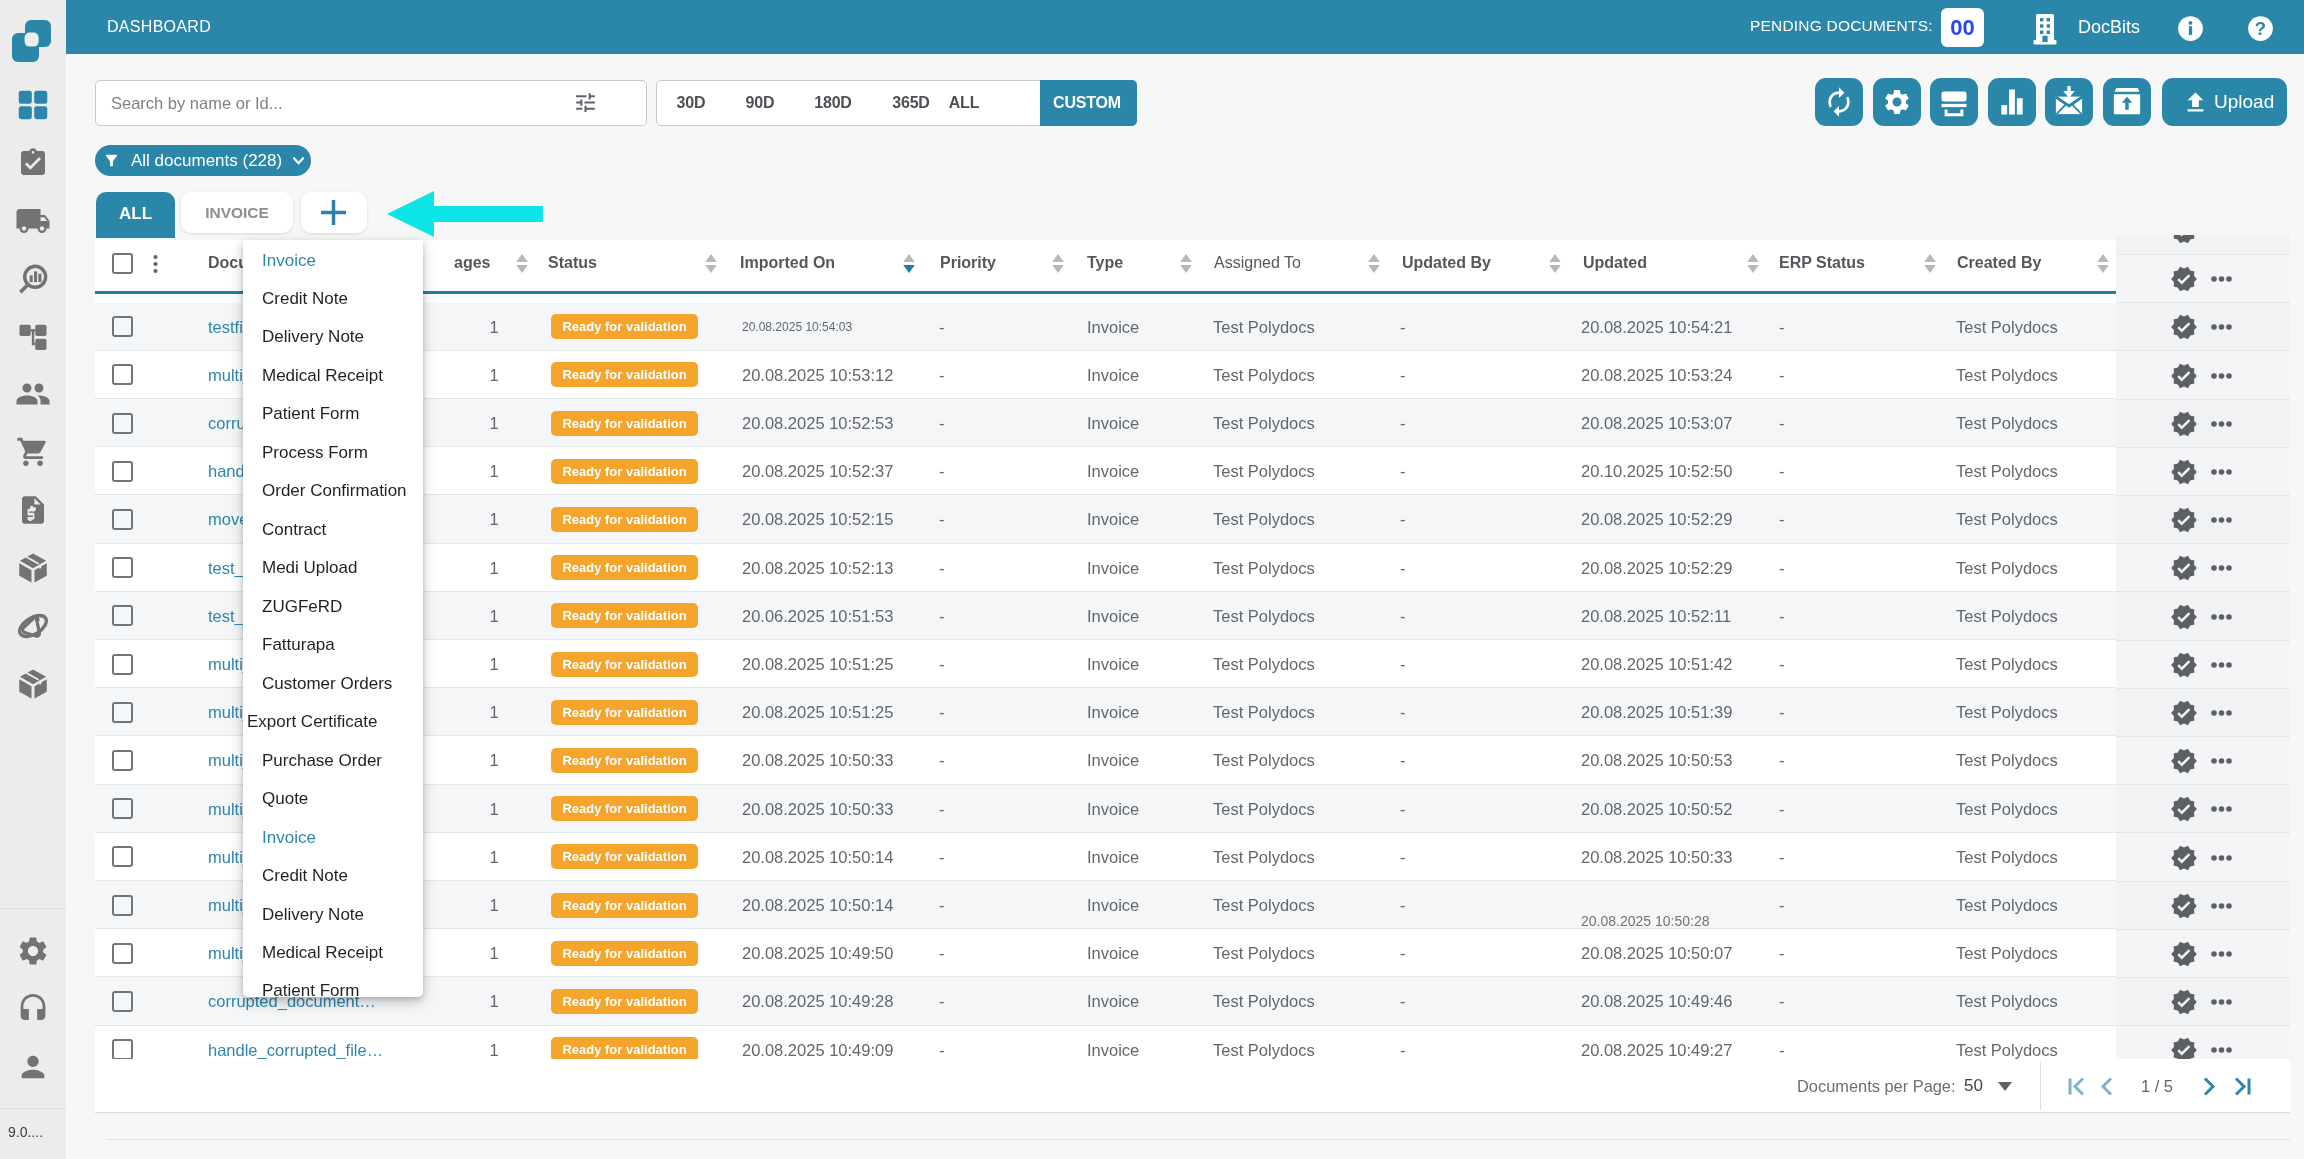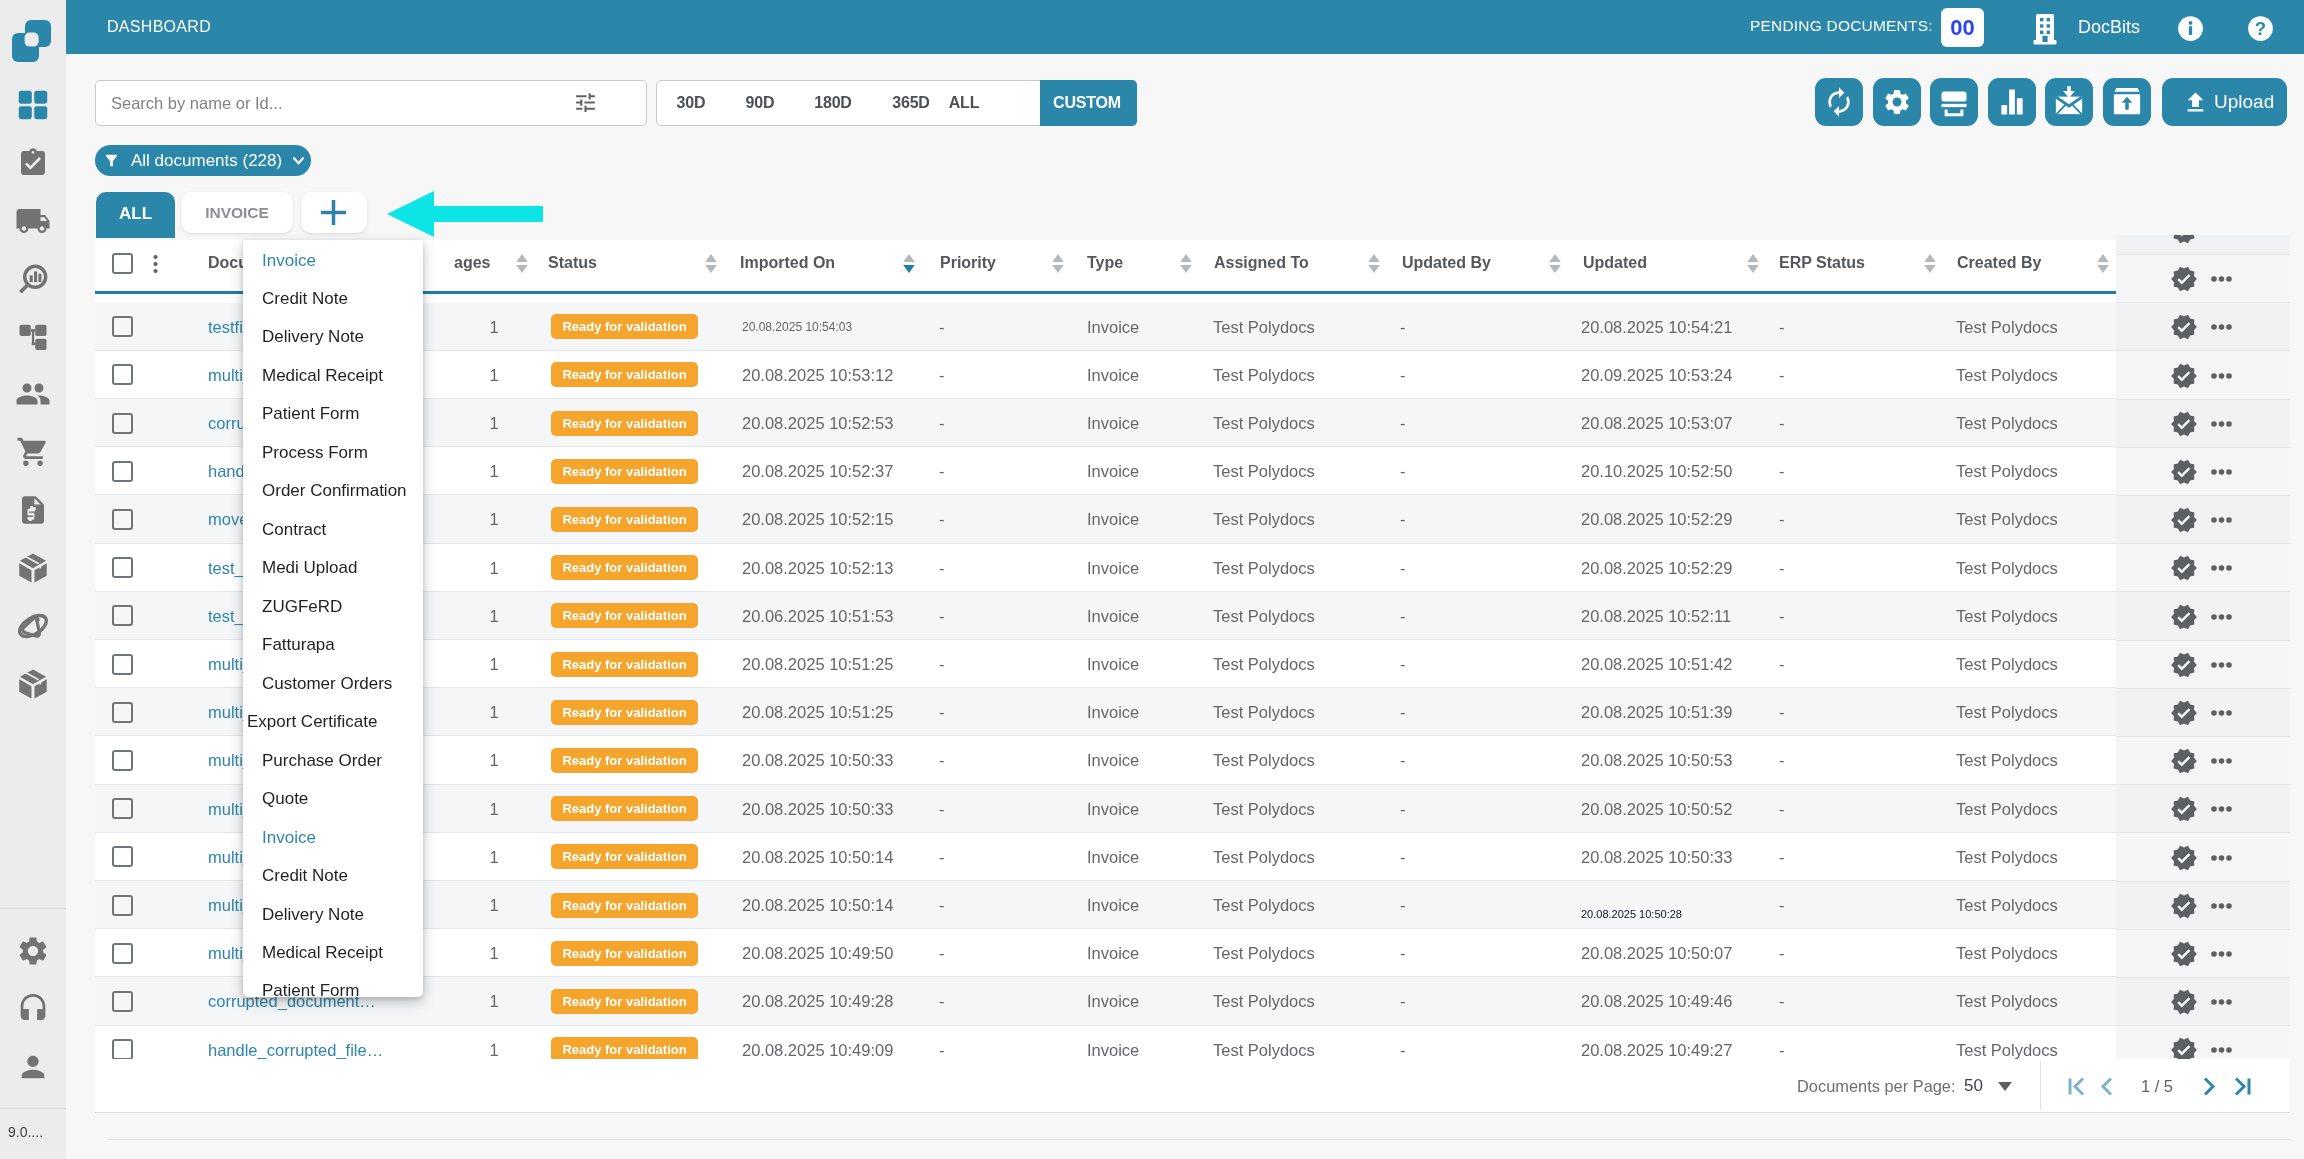--- a/index.html
+++ b/index.html
@@ -366,21 +366,21 @@
 <div class="abs" style="left:940px;top:263px;transform:translateY(-50%);font-size:16px;font-weight:bold;color:#54585c;white-space:nowrap">Priority</div>
 <svg style="position:absolute;left:1052px;top:253.5px" width="12" height="19" viewBox="0 0 12 19">
 <polygon points="6,0 11.8,8 0.2,8" fill="#b5b8bb"></polygon>
 <polygon points="6,19 11.8,11 0.2,11" fill="#b5b8bb"></polygon>
   </svg>
 <div class="abs" style="left:1087px;top:263px;transform:translateY(-50%);font-size:16px;font-weight:bold;color:#54585c;white-space:nowrap">Type</div>
 <svg style="position:absolute;left:1180px;top:253.5px" width="12" height="19" viewBox="0 0 12 19">
 <polygon points="6,0 11.8,8 0.2,8" fill="#b5b8bb"></polygon>
 <polygon points="6,19 11.8,11 0.2,11" fill="#b5b8bb"></polygon>
   </svg>
-<div class="abs" style="left:1214px;top:263px;transform:translateY(-50%);font-size:16px;font-weight:bold;color:#54585c;white-space:nowrap">Assigned To</div>
+<div class="abs" style="left:1214px;top:263px;transform:translateY(-50%);font-size:16px;font-weight:normal;color:#54585c;white-space:nowrap">Assigned To</div>
 <svg style="position:absolute;left:1368px;top:253.5px" width="12" height="19" viewBox="0 0 12 19">
 <polygon points="6,0 11.8,8 0.2,8" fill="#b5b8bb"></polygon>
 <polygon points="6,19 11.8,11 0.2,11" fill="#b5b8bb"></polygon>
   </svg>
 <div class="abs" style="left:1402px;top:263px;transform:translateY(-50%);font-size:16px;font-weight:bold;color:#54585c;white-space:nowrap">Updated By</div>
 <svg style="position:absolute;left:1549px;top:253.5px" width="12" height="19" viewBox="0 0 12 19">
 <polygon points="6,0 11.8,8 0.2,8" fill="#b5b8bb"></polygon>
 <polygon points="6,19 11.8,11 0.2,11" fill="#b5b8bb"></polygon>
   </svg>
 <div class="abs" style="left:1583px;top:263px;transform:translateY(-50%);font-size:16px;font-weight:bold;color:#54585c;white-space:nowrap">Updated</div>
@@ -416,21 +416,21 @@
 <div class="abs" style="left:95px;top:350.8px;width:2021px;height:48.2px;background:#fff;border-bottom:1px solid #e4e7e9">
 <div style="position:absolute;left:17px;top:13.6px;width:21px;height:21px;border:2px solid #70757a;border-radius:3px;box-sizing:border-box"></div>
 <div style="position:absolute;left:113px;top:24.1px;transform:translateY(-50%);font-size:16.5px;color:#2e86ab;white-space:nowrap;max-width:215px;overflow:hidden">multi_invoice_pag…</div>
 <div style="position:absolute;left:399px;top:24.1px;transform:translate(-50%,-50%);font-size:16.5px;color:#63676b">1</div>
 <div style="position:absolute;left:456px;top:11.6px;width:147px;height:25px;background:#f5a42c;border-radius:5px;text-align:center;line-height:25px;font-size:13px;font-weight:bold;color:#fff">Ready for validation</div>
 <div style="position:absolute;left:647px;top:24.1px;transform:translateY(-50%);font-size:16.5px;color:#63676b;white-space:nowrap">20.08.2025 10:53:12</div>
 <div style="position:absolute;left:844px;top:24.1px;transform:translateY(-50%);font-size:16.5px;color:#63676b">-</div>
 <div style="position:absolute;left:992px;top:24.1px;transform:translateY(-50%);font-size:16.5px;color:#63676b">Invoice</div>
 <div style="position:absolute;left:1118px;top:24.1px;transform:translateY(-50%);font-size:16.5px;color:#63676b">Test Polydocs</div>
 <div style="position:absolute;left:1305px;top:24.1px;transform:translateY(-50%);font-size:16.5px;color:#63676b">-</div>
-<div style="position:absolute;left:1486px;top:24.1px;transform:translateY(-50%);font-size:16.5px;color:#63676b;white-space:nowrap">20.09.2025 10:53:24</div>
+<div style="position:absolute;left:1486px;top:24.1px;transform:translateY(-50%);font-size:16.5px;color:#63676b;white-space:nowrap">20.08.2025 10:53:24</div>
 <div style="position:absolute;left:1684px;top:24.1px;transform:translateY(-50%);font-size:16.5px;color:#63676b">-</div>
 <div style="position:absolute;left:1861px;top:24.1px;transform:translateY(-50%);font-size:16.5px;color:#63676b">Test Polydocs</div>
 </div>
 <div class="abs" style="left:95px;top:399.0px;width:2021px;height:48.2px;background:#f4f6f7;border-bottom:1px solid #e4e7e9">
 <div style="position:absolute;left:17px;top:13.6px;width:21px;height:21px;border:2px solid #70757a;border-radius:3px;box-sizing:border-box"></div>
 <div style="position:absolute;left:113px;top:24.1px;transform:translateY(-50%);font-size:16.5px;color:#2e86ab;white-space:nowrap;max-width:215px;overflow:hidden">corrupted_invoic…</div>
 <div style="position:absolute;left:399px;top:24.1px;transform:translate(-50%,-50%);font-size:16.5px;color:#63676b">1</div>
 <div style="position:absolute;left:456px;top:11.6px;width:147px;height:25px;background:#f5a42c;border-radius:5px;text-align:center;line-height:25px;font-size:13px;font-weight:bold;color:#fff">Ready for validation</div>
 <div style="position:absolute;left:647px;top:24.1px;transform:translateY(-50%);font-size:16.5px;color:#63676b;white-space:nowrap">20.08.2025 10:52:53</div>
 <div style="position:absolute;left:844px;top:24.1px;transform:translateY(-50%);font-size:16.5px;color:#63676b">-</div>
@@ -570,21 +570,21 @@
 <div class="abs" style="left:95px;top:881.0px;width:2021px;height:48.2px;background:#f4f6f7;border-bottom:1px solid #e4e7e9">
 <div style="position:absolute;left:17px;top:13.6px;width:21px;height:21px;border:2px solid #70757a;border-radius:3px;box-sizing:border-box"></div>
 <div style="position:absolute;left:113px;top:24.1px;transform:translateY(-50%);font-size:16.5px;color:#2e86ab;white-space:nowrap;max-width:215px;overflow:hidden">multi_invoice_pag…</div>
 <div style="position:absolute;left:399px;top:24.1px;transform:translate(-50%,-50%);font-size:16.5px;color:#63676b">1</div>
 <div style="position:absolute;left:456px;top:11.6px;width:147px;height:25px;background:#f5a42c;border-radius:5px;text-align:center;line-height:25px;font-size:13px;font-weight:bold;color:#fff">Ready for validation</div>
 <div style="position:absolute;left:647px;top:24.1px;transform:translateY(-50%);font-size:16.5px;color:#63676b;white-space:nowrap">20.08.2025 10:50:14</div>
 <div style="position:absolute;left:844px;top:24.1px;transform:translateY(-50%);font-size:16.5px;color:#63676b">-</div>
 <div style="position:absolute;left:992px;top:24.1px;transform:translateY(-50%);font-size:16.5px;color:#63676b">Invoice</div>
 <div style="position:absolute;left:1118px;top:24.1px;transform:translateY(-50%);font-size:16.5px;color:#63676b">Test Polydocs</div>
 <div style="position:absolute;left:1305px;top:24.1px;transform:translateY(-50%);font-size:16.5px;color:#63676b">-</div>
-<div style="position:absolute;left:1486px;top:33px;transform:translateY(-50%);font-size:11px;color:#0f172a;white-space:nowrap">20.08.2025 10:50:28</div>
+<div style="position:absolute;left:1486px;top:40px;transform:translateY(-50%);font-size:14px;color:#737373;white-space:nowrap">20.08.2025 10:50:28</div>
 <div style="position:absolute;left:1684px;top:24.1px;transform:translateY(-50%);font-size:16.5px;color:#63676b">-</div>
 <div style="position:absolute;left:1861px;top:24.1px;transform:translateY(-50%);font-size:16.5px;color:#63676b">Test Polydocs</div>
 </div>
 <div class="abs" style="left:95px;top:929.2px;width:2021px;height:48.2px;background:#fff;border-bottom:1px solid #e4e7e9">
 <div style="position:absolute;left:17px;top:13.6px;width:21px;height:21px;border:2px solid #70757a;border-radius:3px;box-sizing:border-box"></div>
 <div style="position:absolute;left:113px;top:24.1px;transform:translateY(-50%);font-size:16.5px;color:#2e86ab;white-space:nowrap;max-width:215px;overflow:hidden">multi_invoice_pag…</div>
 <div style="position:absolute;left:399px;top:24.1px;transform:translate(-50%,-50%);font-size:16.5px;color:#63676b">1</div>
 <div style="position:absolute;left:456px;top:11.6px;width:147px;height:25px;background:#f5a42c;border-radius:5px;text-align:center;line-height:25px;font-size:13px;font-weight:bold;color:#fff">Ready for validation</div>
 <div style="position:absolute;left:647px;top:24.1px;transform:translateY(-50%);font-size:16.5px;color:#63676b;white-space:nowrap">20.08.2025 10:49:50</div>
 <div style="position:absolute;left:844px;top:24.1px;transform:translateY(-50%);font-size:16.5px;color:#63676b">-</div>

